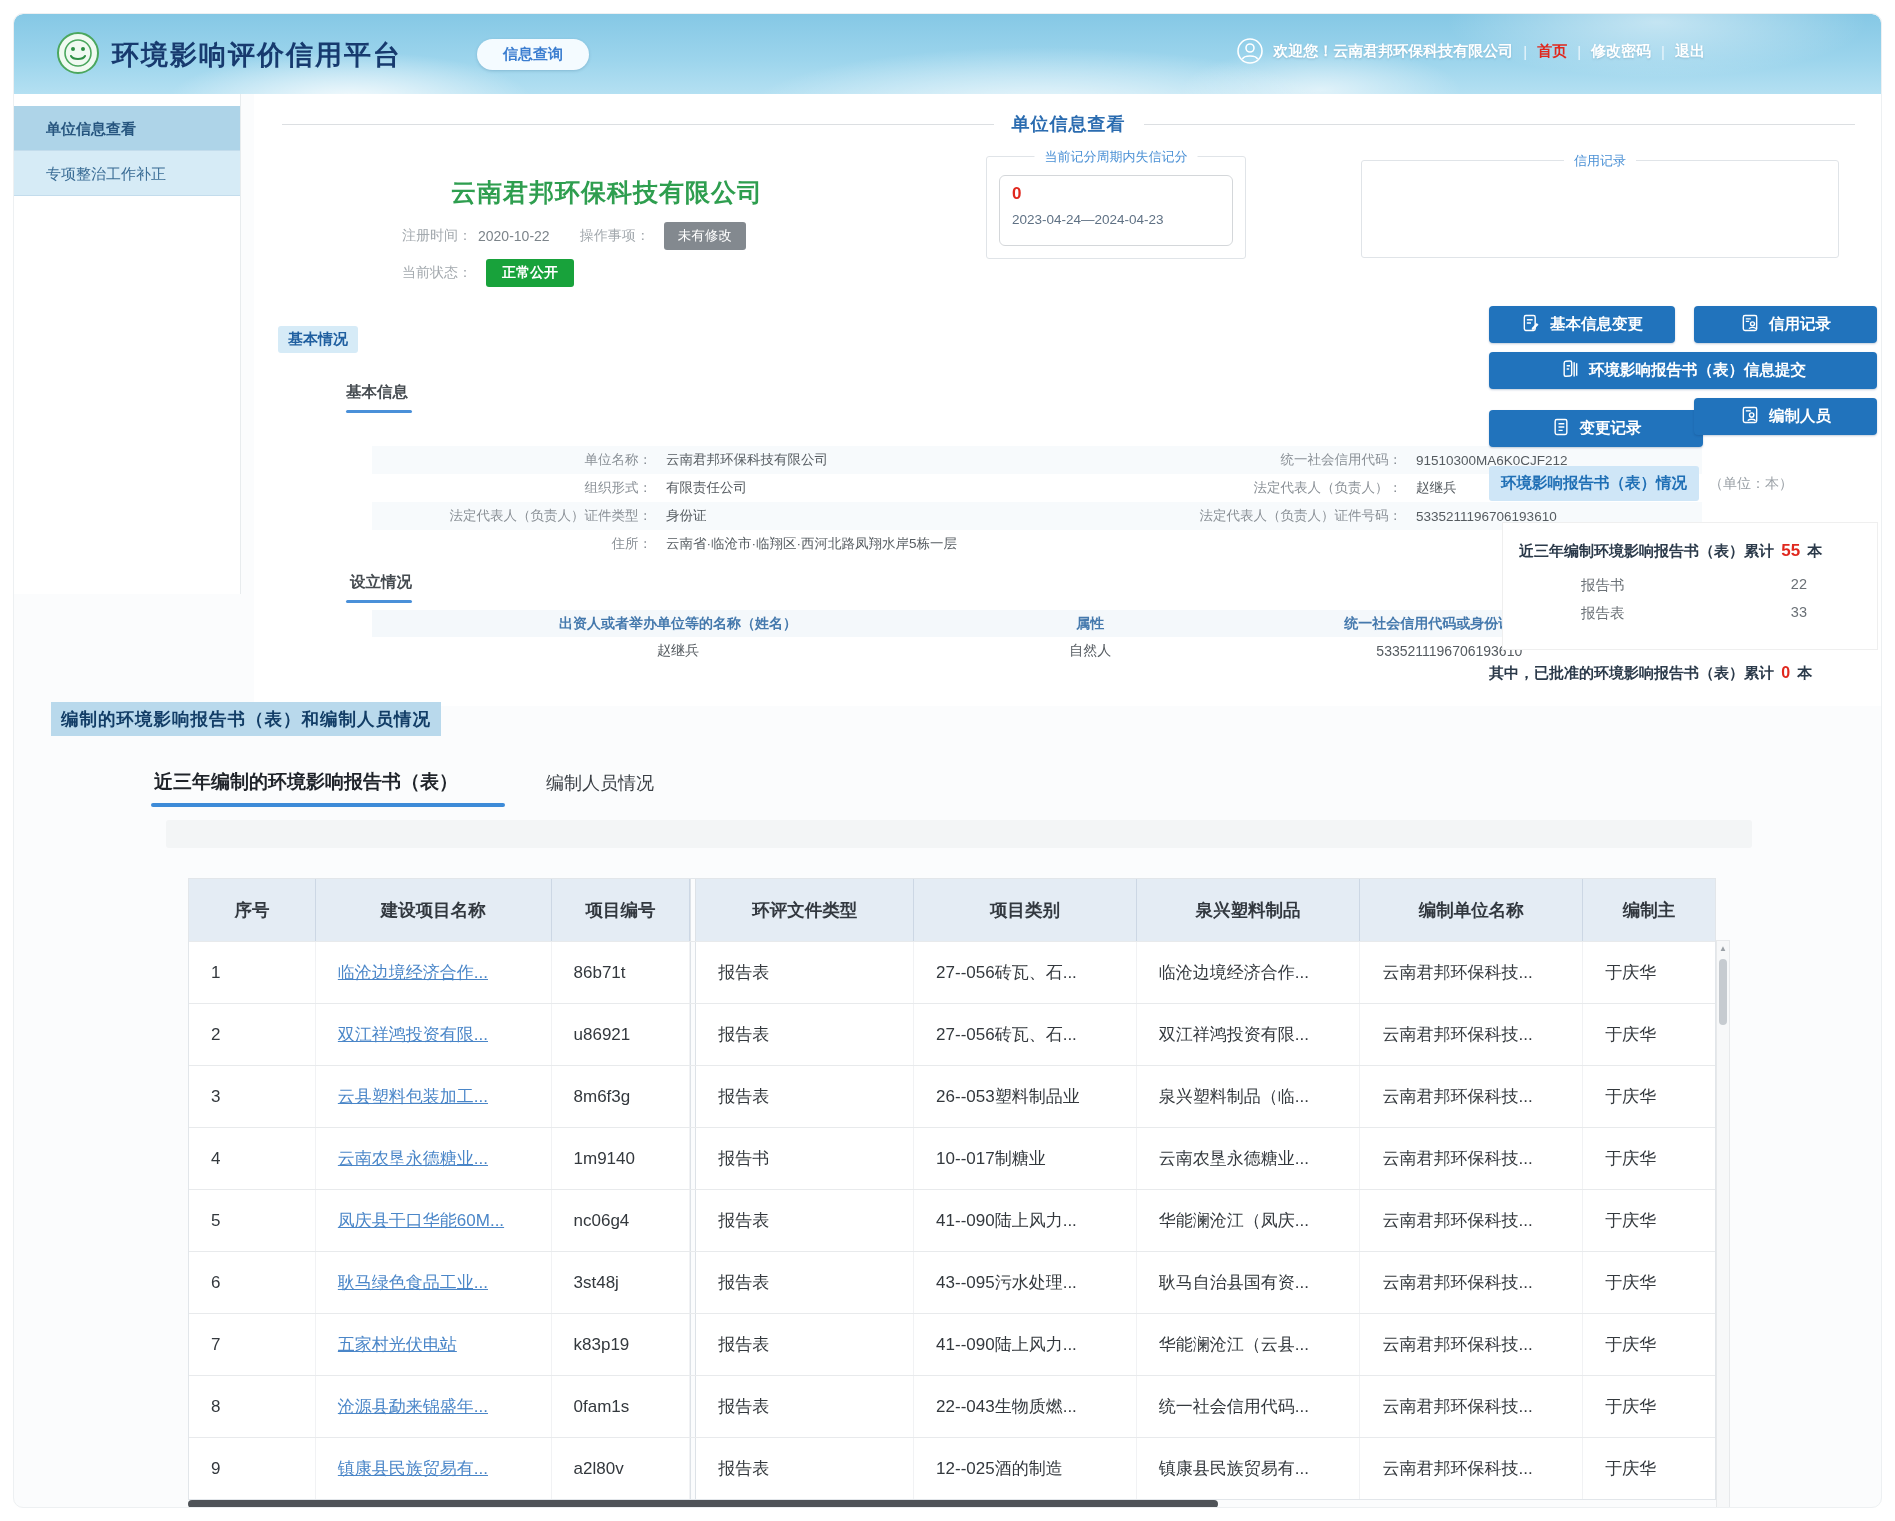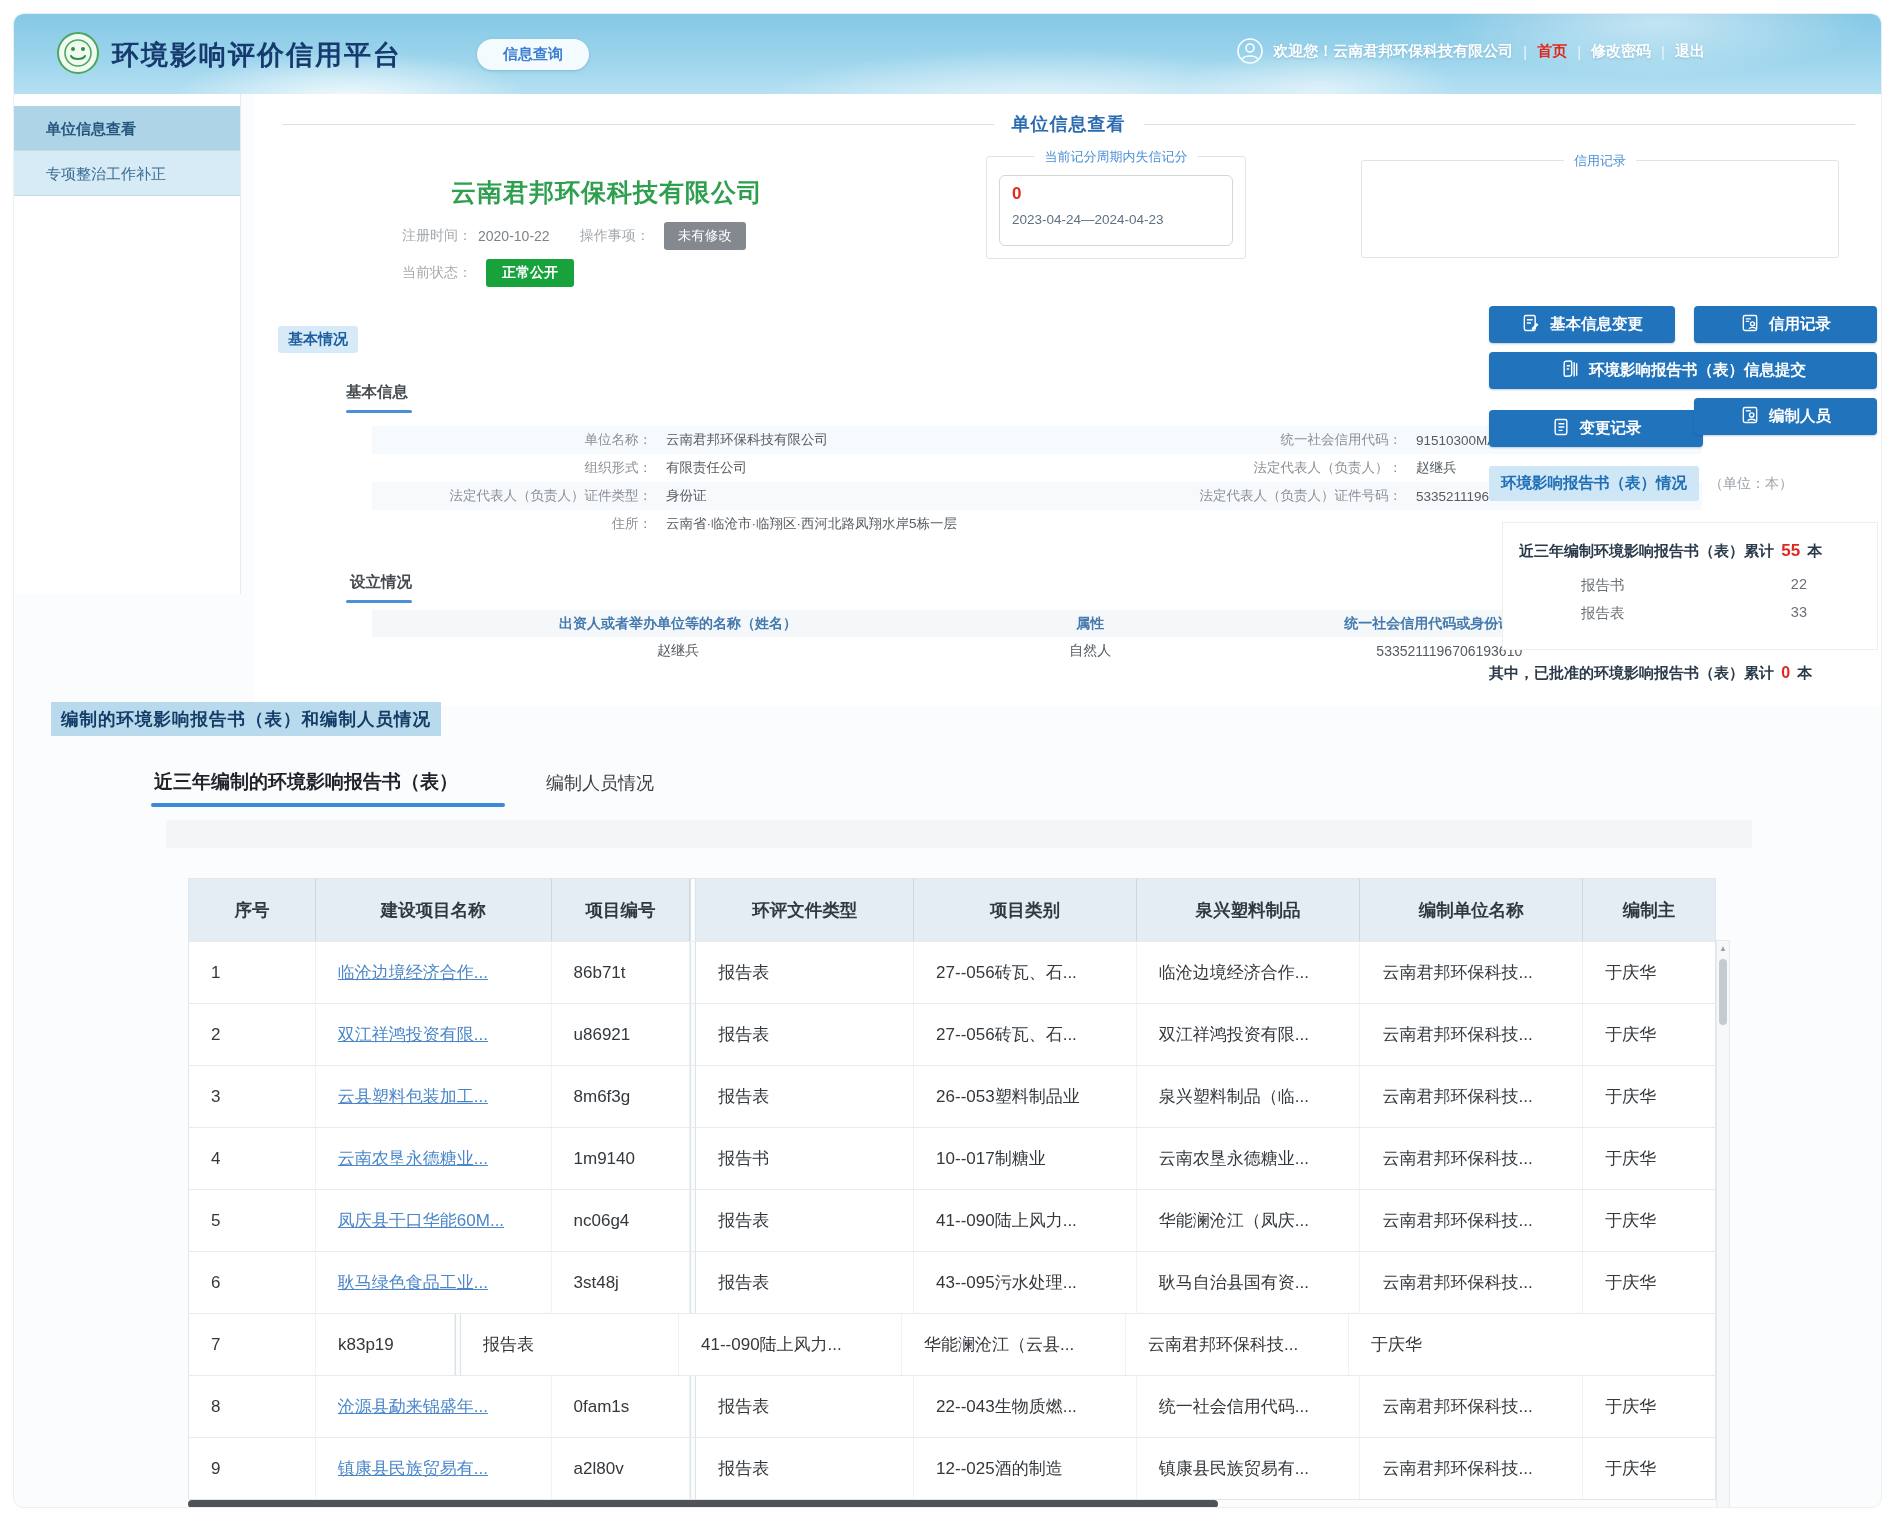--- a/index.html
+++ b/index.html
@@ -62,21 +62,21 @@
   .score-period { margin-top:8px; font-size:13.5px; color:#5f7184; }
   .credit-fs { left:1107px; top:66px; width:478px; height:98px; }
 
   .sec-badge { position:absolute; left:24px; top:232px; background:#d6ebf7; color:#1f5fa0;
                font-size:15px; font-weight:bold; padding:4px 10px; border-radius:3px; }
   .subtab { position:absolute; left:92px; font-size:15.5px; font-weight:bold; color:#454b50; cursor:pointer; }
   .subtab .uline { margin-top:7px; height:3px; width:66px; background:#4a90d9; border-radius:2px; }
   .tab-basic { top:288px; }
   .tab-setup { top:478px;text-align:right; }
 
-  .fields { position:absolute; left:118px; top:332px; width:1330px; }
+  .fields { position:absolute; left:118px; top:352px; width:1330px; }
   .frow { display:flex; height:28px; align-items:center; font-size:13.5px; }
   .frow:nth-child(odd) { background:#f7fafc; }
   .flabel { width:280px; text-align:right; color:#8a9096; }
   .fvalue { width:430px; padding-left:14px; color:#555b60; }
   .flabel.r { width:320px; }
   .fvalue.r { flex:1; }
 
   .setup-table { position:absolute; left:118px; top:516px; width:1330px; font-size:14px; }
   .setup-head { display:flex; height:27px; align-items:center; background:#f4f8fb; color:#4579ad; font-weight:bold; }
   .setup-row { display:flex; height:28px; align-items:center; color:#555b60; }
@@ -424,20 +424,23 @@
           <div class="td" style="width: 139px;">3st48j</div>
           <div class="col-div"></div>
           <div class="td" style="width: 218px;">报告表</div>
           <div class="td" style="width: 223px;">43--095污水处理...</div>
           <div class="td" style="width: 224px;">耿马自治县国有资...</div>
           <div class="td" style="width: 223px;">云南君邦环保科技...</div>
           <div class="td" style="width: 132px;">于庆华</div>
         </div>
         <div class="tr">
           <div class="td" style="width: 127px;">7</div>
+          <div class="td" style="width: 236px;">
+            <span class="proj-link">五家村光伏电站</span>
+          </div>
           <div class="td" style="width: 139px;">k83p19</div>
           <div class="col-div"></div>
           <div class="td" style="width: 218px;">报告表</div>
           <div class="td" style="width: 223px;">41--090陆上风力...</div>
           <div class="td" style="width: 224px;">华能澜沧江（云县...</div>
           <div class="td" style="width: 223px;">云南君邦环保科技...</div>
           <div class="td" style="width: 132px;">于庆华</div>
         </div>
         <div class="tr">
           <div class="td" style="width: 127px;">8</div>

